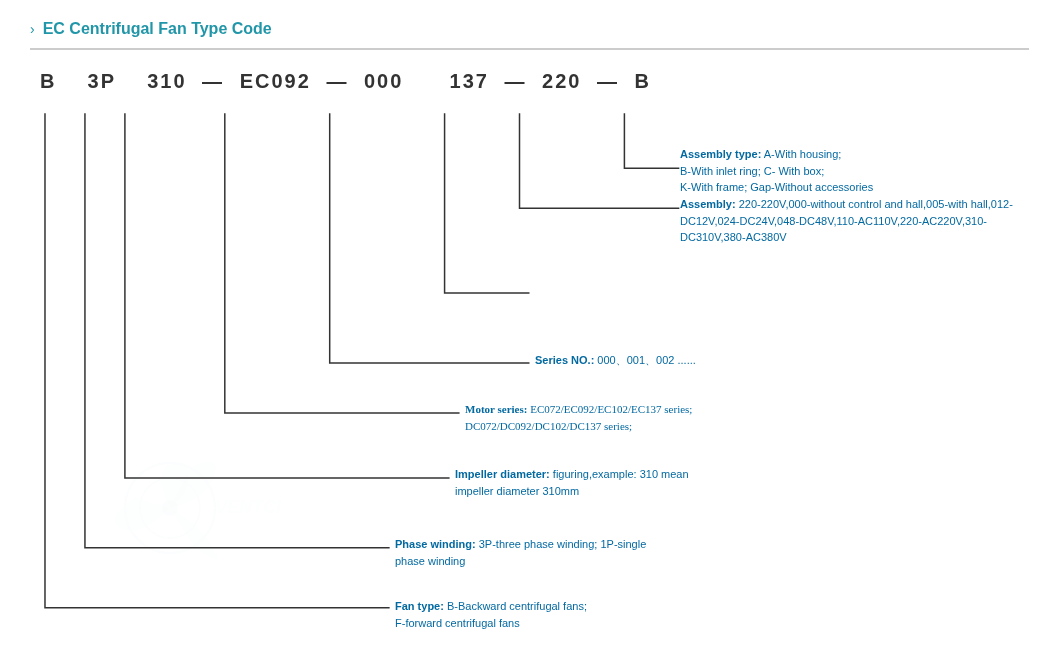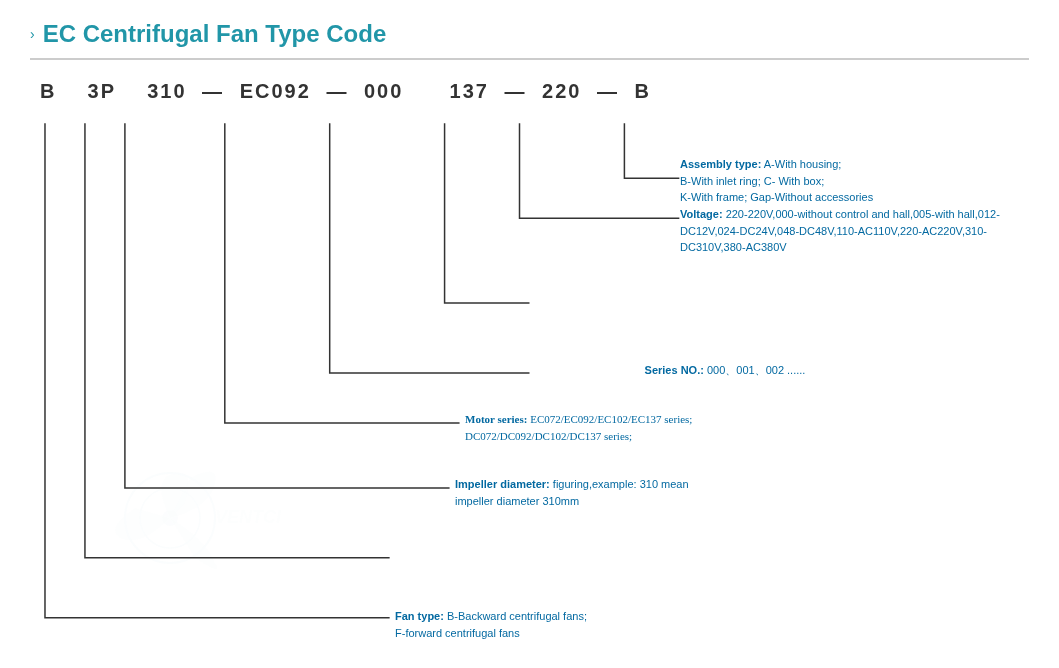--- a/index.html
+++ b/index.html
@@ -29,21 +29,21 @@
     }
 
     .title-arrow {
       color: #2196a8;
       font-size: 14px;
       margin-right: 8px;
     }
 
     .title-text {
       color: #2196a8;
-      font-size: 24px;
+      font-size: 16px;
       font-weight: bold;
     }
 
     .divider {
       border: none;
       border-top: 2px solid #ccc;
       margin-bottom: 20px;
     }
 
     
@@ -177,35 +177,38 @@
 
       <path d="M 15 5 L 15 500 L 360 500" stroke="#333" stroke-width="1.5" fill="none"></path>
 
     </svg>
 
     <div class="annotation" style="left: 650px; top: 38px; width: 370px;">
       <span><strong>Assembly type:</strong>  A-With housing;<br>B-With inlet ring;  C- With box;<br>K-With frame; Gap-Without accessories</span>
     </div>
 
     <div class="annotation" style="left: 650px; top: 88px; width: 370px;">
-      <span><strong>Voltage:</strong>  220-220V,000-without control and hall,005-with hall,012-DC12V,024-DC24V,048-DC48V,110-AC110V,220-AC220V,310-DC310V,380-AC380V</span>
-    </div>
-
-
-    <div class="annotation" style="left: 505px; top: 244px; width: 380px; text-align: center;">
+      <span><strong>Assembly:</strong>  220-220V,000-without control and hall,005-with hall,012-DC12V,024-DC24V,048-DC48V,110-AC110V,220-AC220V,310-DC310V,380-AC380V</span>
+    </div>
+
+
+    <div class="annotation" style="left: 505px; top: 244px; width: 380px;">
       <span><strong>Series NO.:</strong>  000、001、002 ......</span>
     </div>
 
     <div class="annotation" style="left: 435px; top: 293px; width: 400px; font-family: Liberation Serif, serif;">
       <span><strong>Motor series:</strong>  EC072/EC092/EC102/EC137 series;<br>DC072/DC092/DC102/DC137 series;</span>
     </div>
 
     <div class="annotation" style="left: 425px; top: 358px; width: 360px;">
       <span><strong>Impeller diameter:</strong>  figuring,example: 310 mean<br>impeller diameter 310mm</span>
     </div>
 
+    <div class="annotation" style="left: 365px; top: 428px; width: 360px;">
+      <span><strong>Phase winding:</strong>  3P-three phase winding;  1P-single<br>phase winding</span>
+    </div>
 
     <div class="annotation" style="left: 365px; top: 490px; width: 360px;">
       <span><strong>Fan type:</strong>  B-Backward centrifugal fans;<br>F-forward centrifugal fans</span>
     </div>
 
   </div>
 </div>
 
 </body></html>

